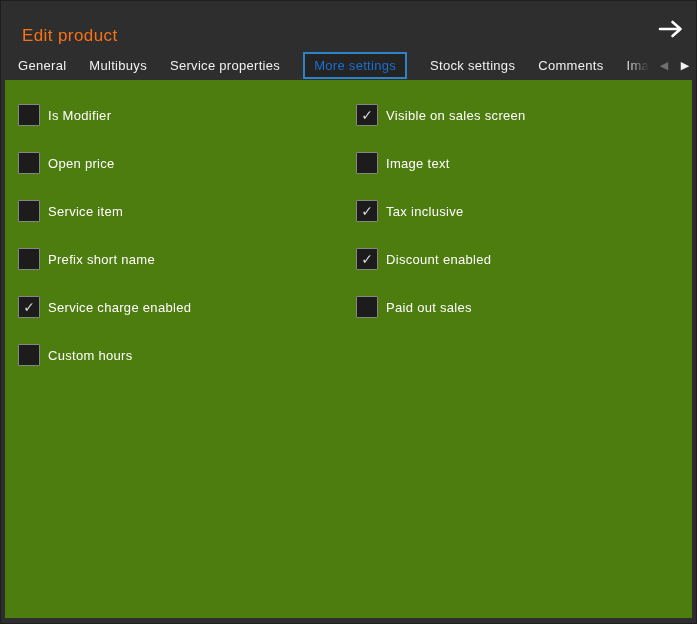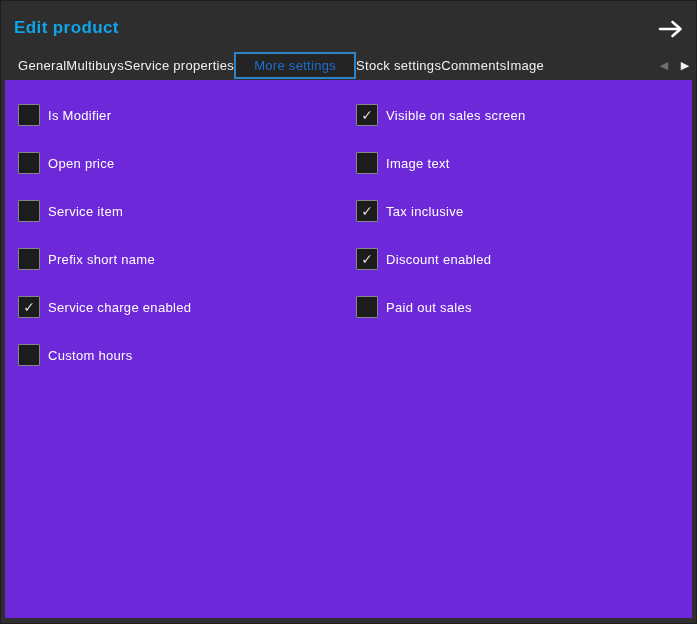--- a/index.html
+++ b/index.html
@@ -5,62 +5,62 @@
   html,body{margin:0;padding:0;background:#2e2e2e;}
   .window{
     position:relative;width:697px;height:624px;overflow:hidden;
     background:#2e2e2e;
     box-shadow:inset 0 0 0 1px #1e1e1e;
     font-family:"Liberation Sans","DejaVu Sans",sans-serif;
     -webkit-font-smoothing:antialiased;
   }
   
   .title{
-    position:absolute;left:14px;top:18px;margin:0;
-    font-size:17px;font-weight:700;color:#0ea5e9;letter-spacing:.4px;
+    position:absolute;left:14px;top:18px;margin:8px;
+    font-size:17px;font-weight:400;color:#f97316;letter-spacing:.4px;
   }
   .forward-btn{
     position:absolute;right:10px;top:16px;width:32px;height:26px;
     background:none;border:none;padding:0;cursor:pointer;
     display:flex;align-items:center;justify-content:center;
   }
   
   .tabbar{position:absolute;left:0;right:0;top:50px;height:30px;}
   .tabs{
     position:absolute;left:0;right:44px;top:0;bottom:0;
-    display:flex;align-items:center;padding-left:18px;
+    display:flex;align-items:center;gap:23px;padding-left:18px;
     overflow:hidden;white-space:nowrap;
   }
   .tab{
     flex:none;background:none;border:none;padding:6px 0;cursor:pointer;
     font-family:inherit;font-size:13px;color:#f1f1f1;letter-spacing:.3px;
   }
   .tab.active{
     color:var(--accent-text,#1b6fd2);
     border:2px solid var(--accent-border,#2d83c5);
     background:#242424;
-    padding:4px 18px;
+    padding:4px 9px;
   }
   .tab-fade{
     position:absolute;right:44px;top:0;height:100%;width:28px;
     background:linear-gradient(to right, rgba(46,46,46,0), #2e2e2e 85%);
     pointer-events:none;
   }
   .scroll-btn{
     position:absolute;top:0;height:100%;width:18px;
     background:none;border:none;padding:0;cursor:pointer;
     display:flex;align-items:center;justify-content:center;
     font-size:11px;line-height:1;
   }
   .scroll-btn.left{right:24px;color:#6f6f6f;}
   .scroll-btn.right{right:3px;color:#f2f2f2;}
   
   .content{
     position:absolute;top:80px;left:5px;right:5px;bottom:6px;
-    background:#6d28d9;
+    background:#4d7c0f;
   }
   .col{position:absolute;top:11px;}
   .col-left{left:13px;}
   .col-right{left:351px;}
   .row{height:48px;display:flex;align-items:center;}
   .checkbox{
     width:20px;height:20px;flex:none;
     background:#1c1c1c;border:1px solid #868686;border-radius:1px;
     display:flex;align-items:center;justify-content:center;
     cursor:pointer;

